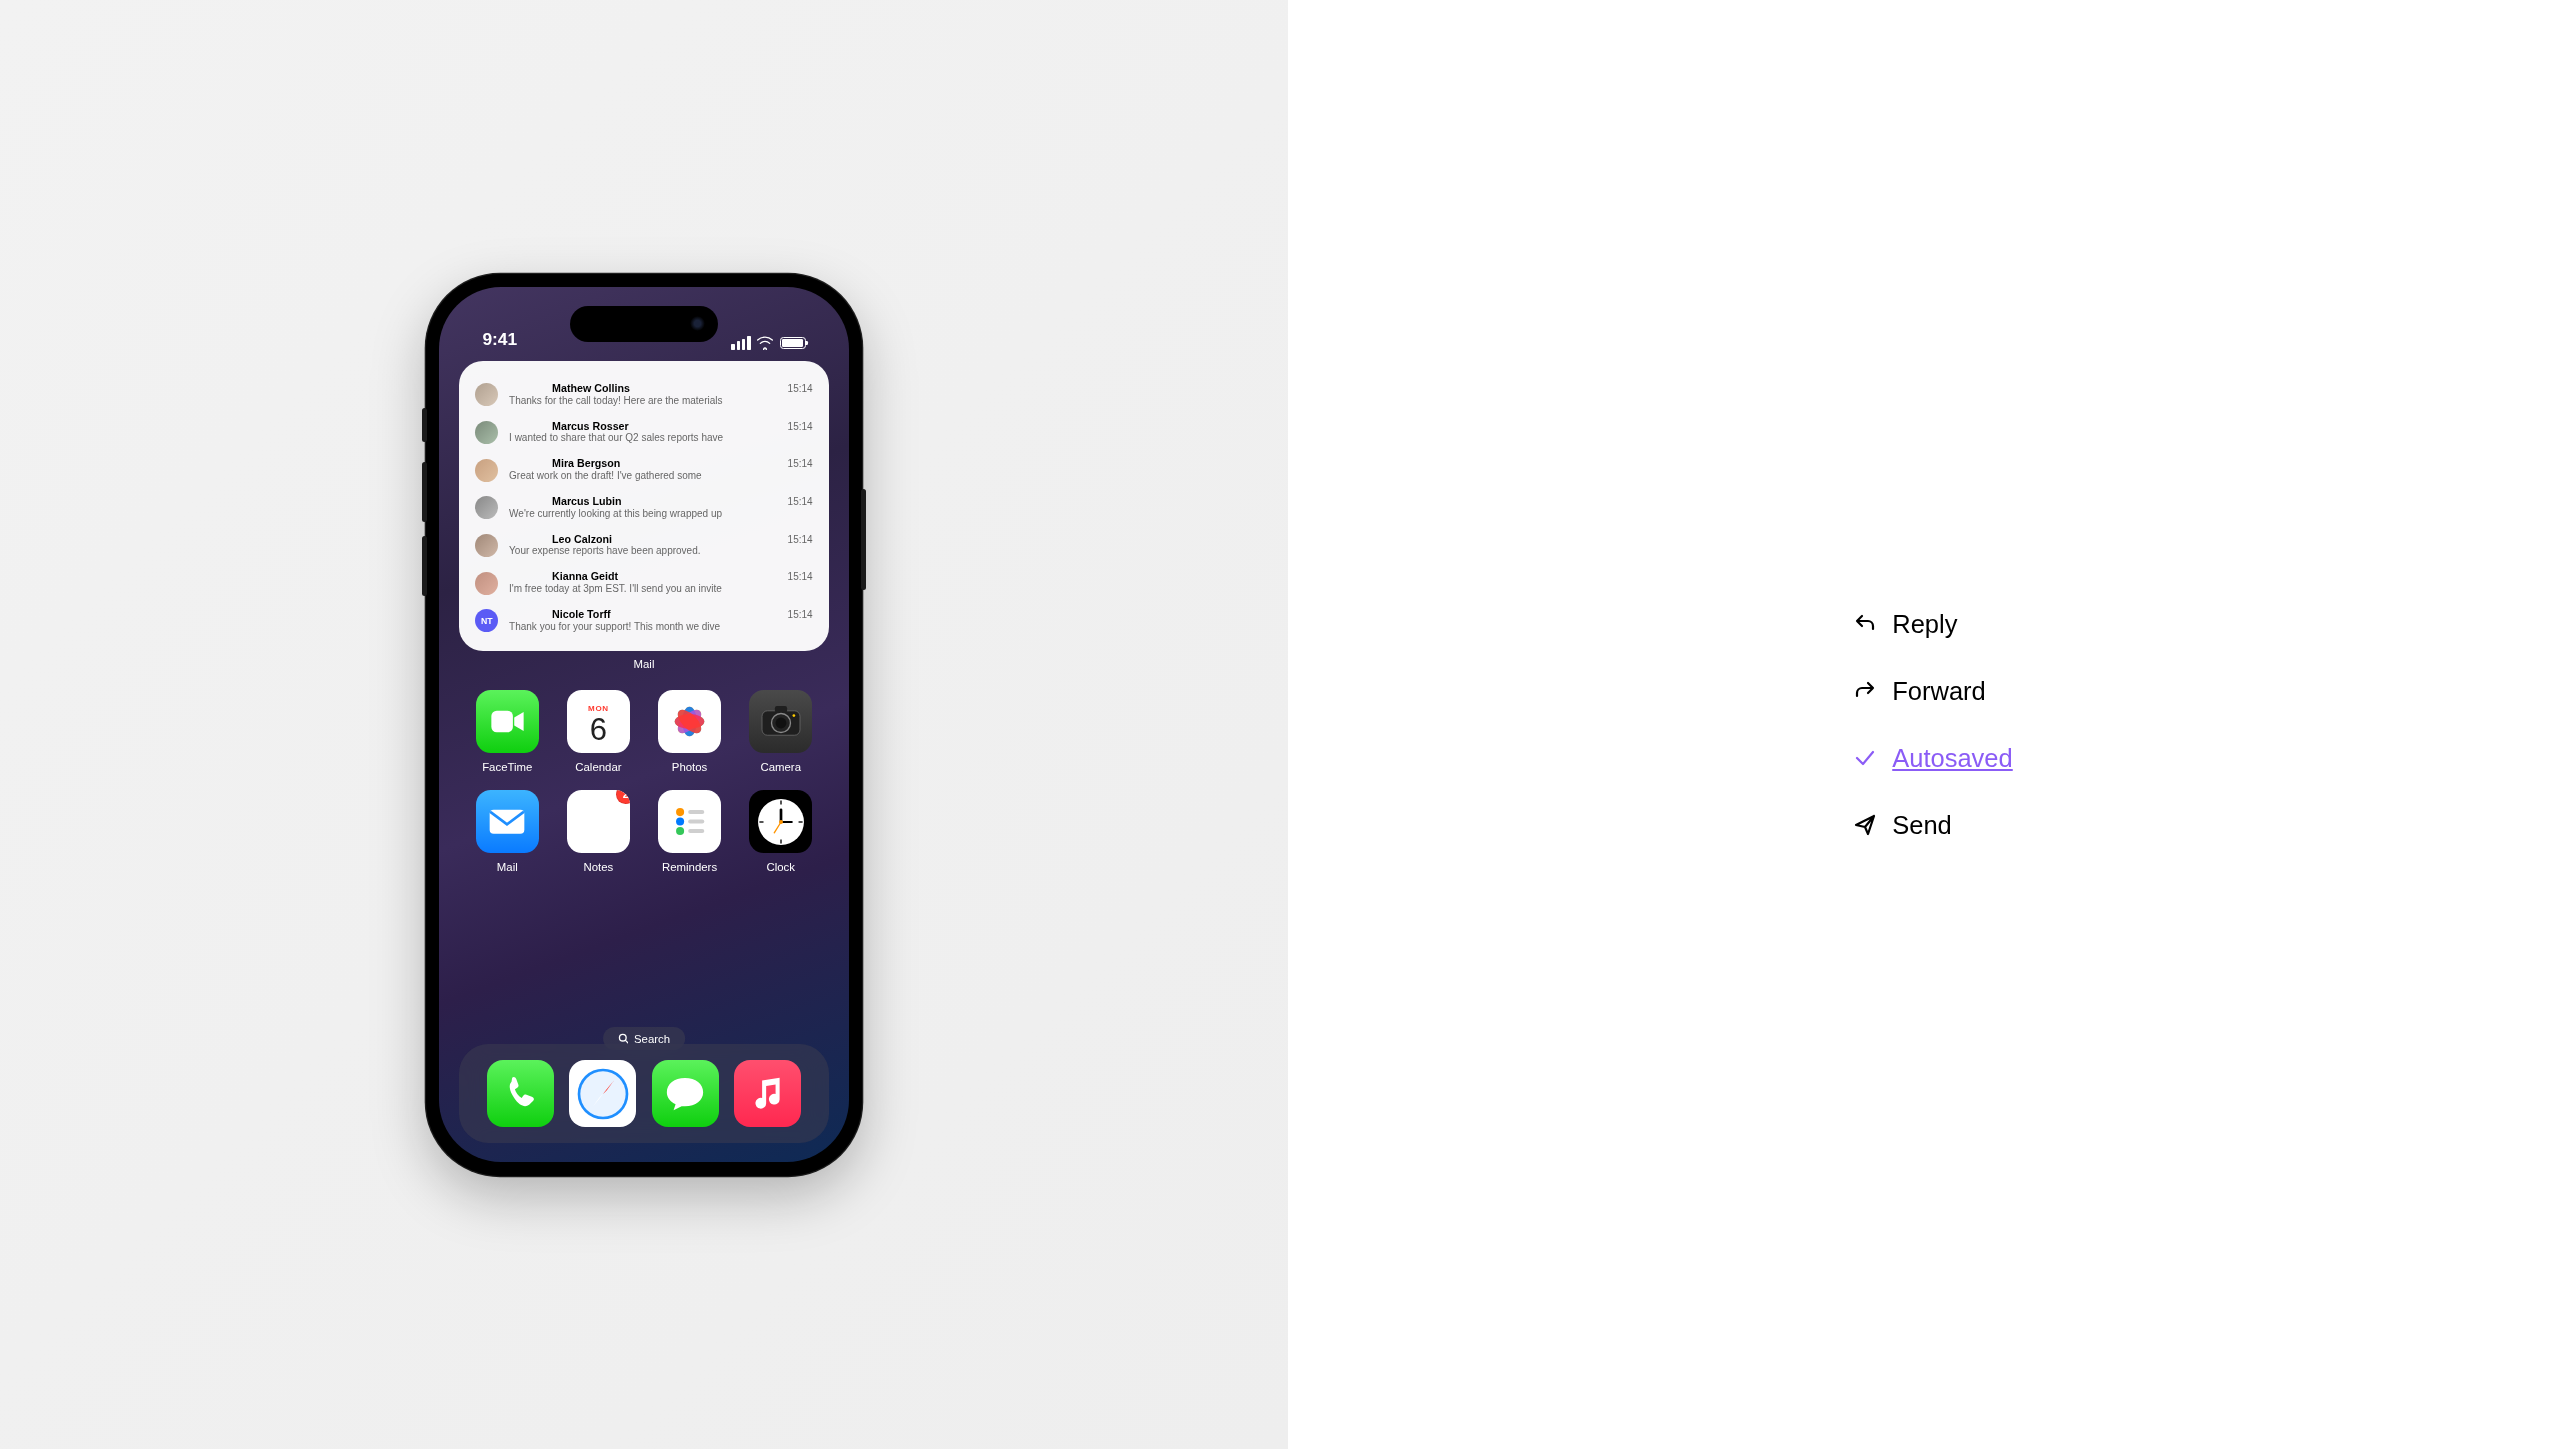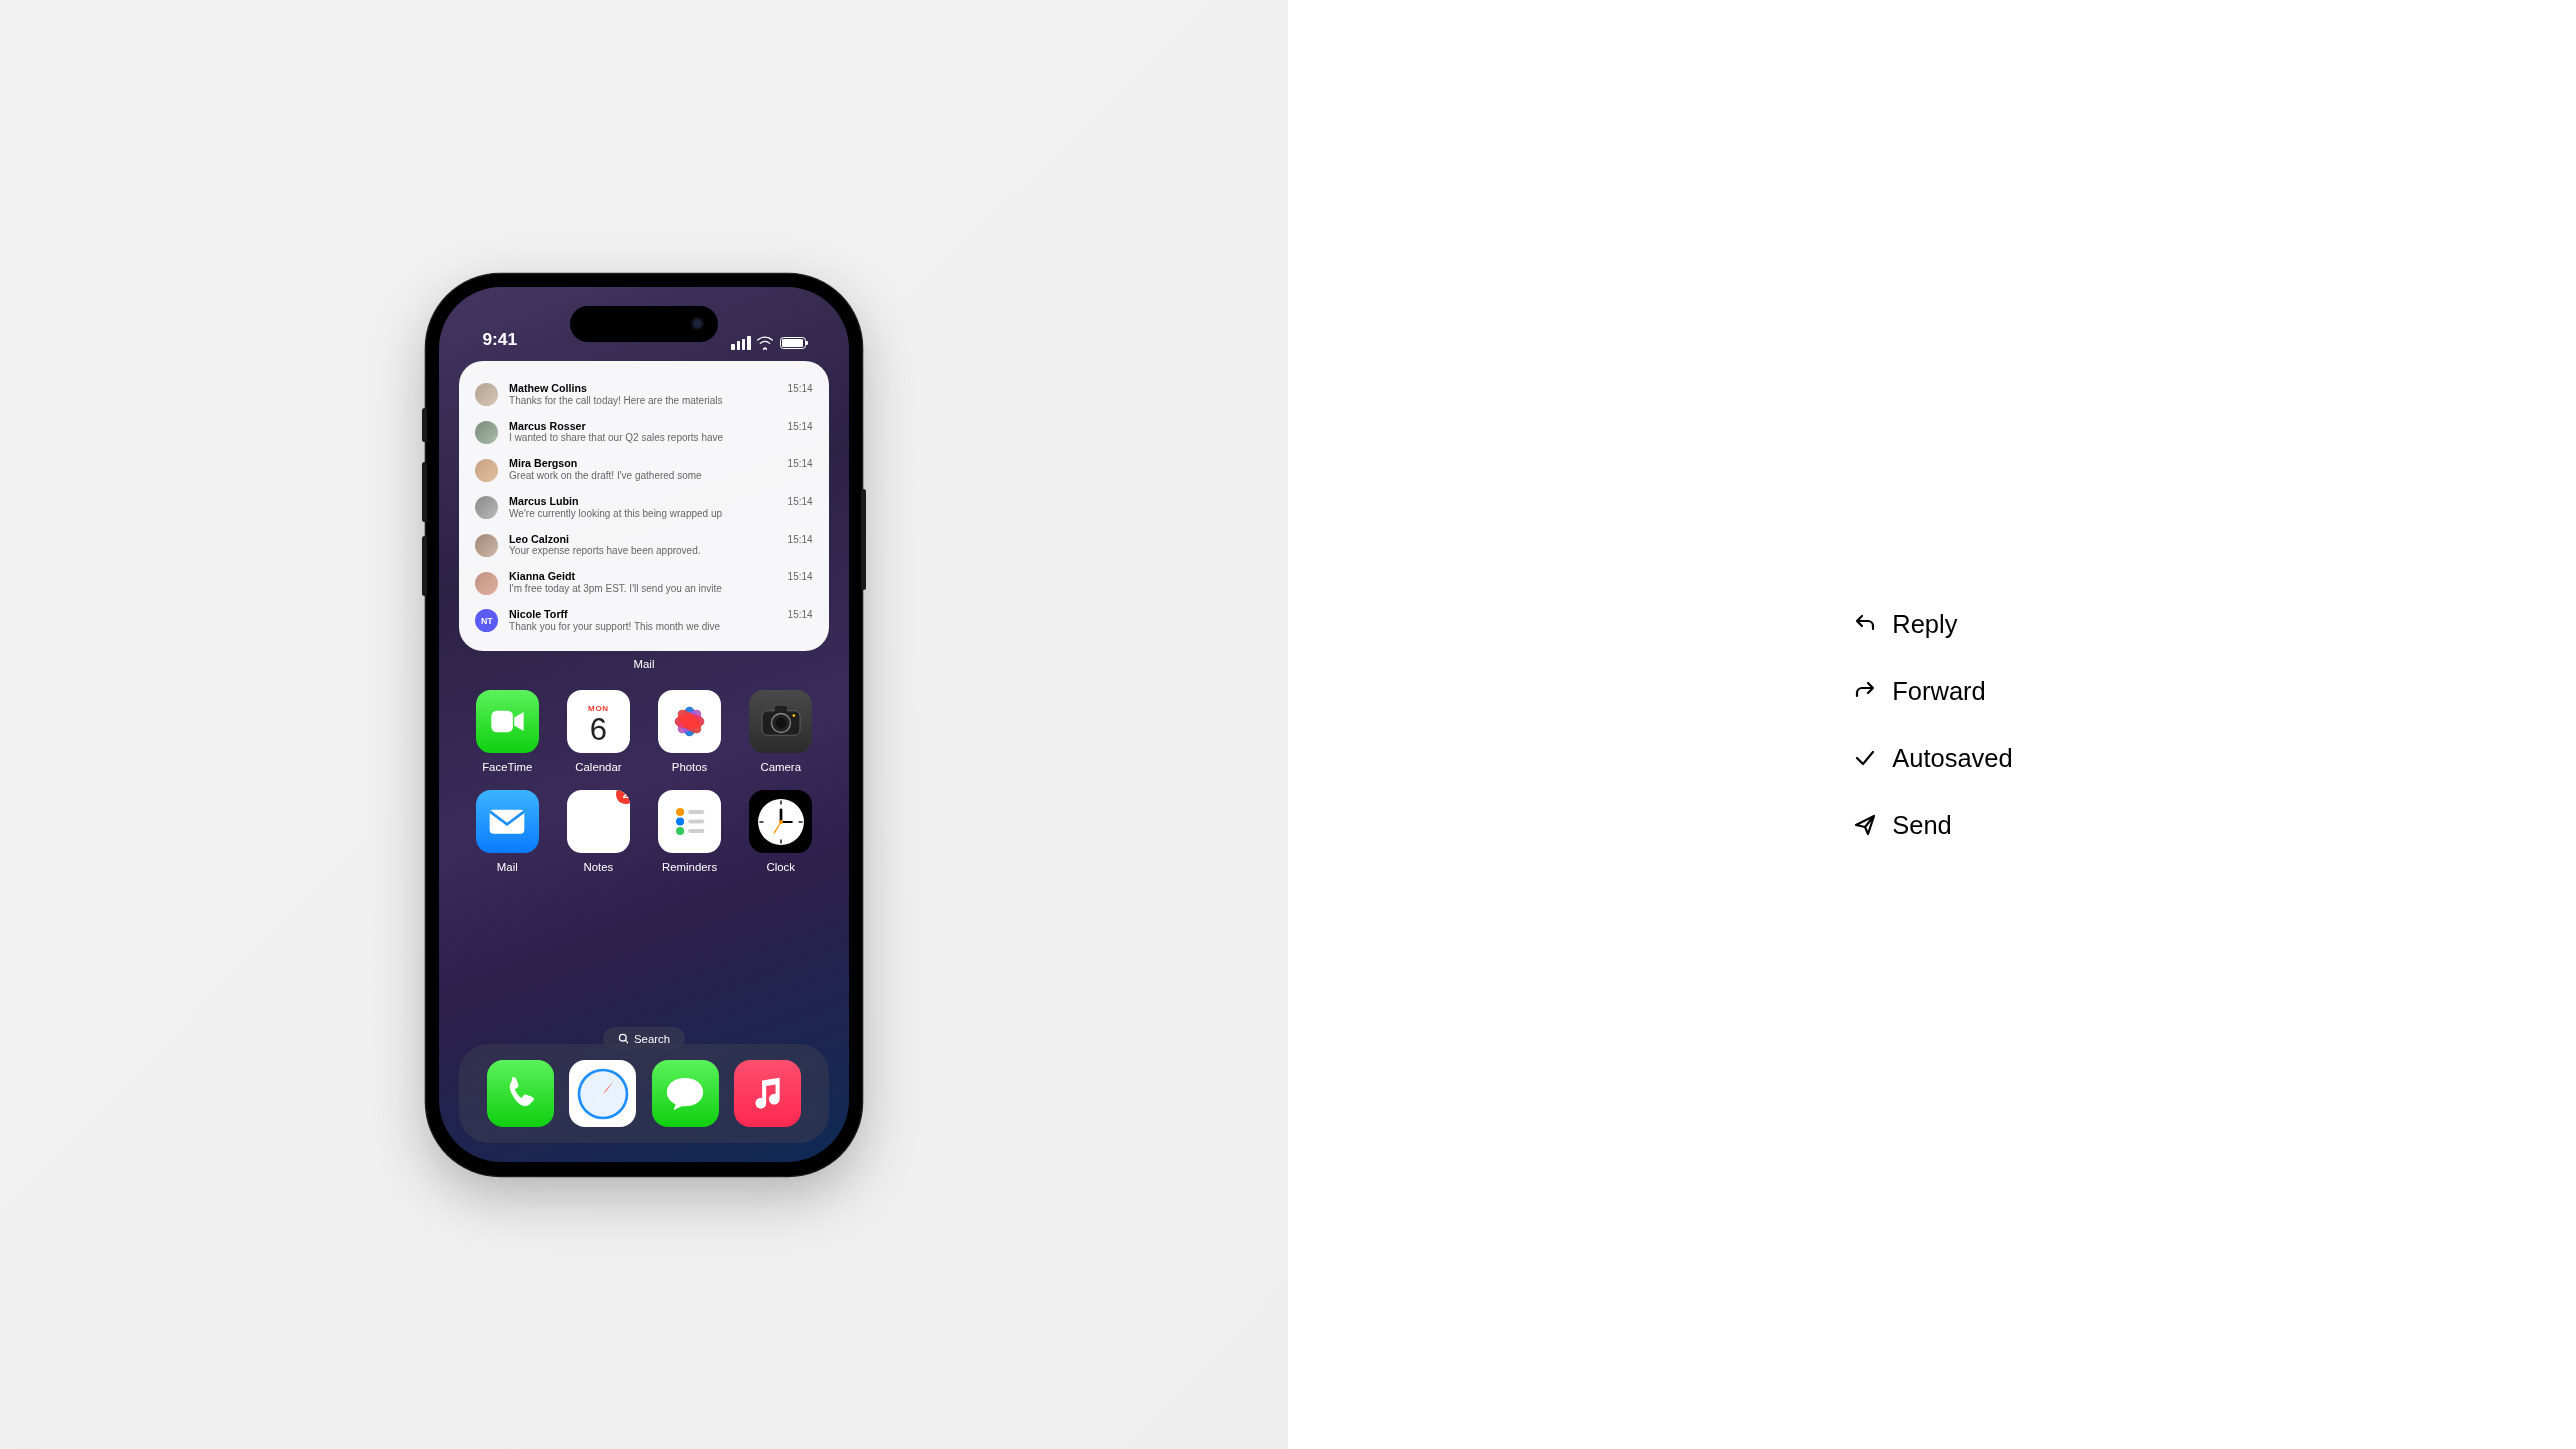--- a/index.html
+++ b/index.html
@@ -110,21 +110,21 @@
   margin-top:1.3px;
 }
 .avatar.c0{background:linear-gradient(135deg,#b0a090,#d8c8b8);}
 .avatar.c1{background:linear-gradient(135deg,#7a8a7a,#aabfaa);}
 .avatar.c2{background:linear-gradient(135deg,#c8a080,#e0c0a0);}
 .avatar.c3{background:linear-gradient(135deg,#888,#bbb);}
 .avatar.c4{background:linear-gradient(135deg,#a08878,#d0b8a8);}
 .avatar.c5{background:linear-gradient(135deg,#c09080,#e0b0a0);}
 .avatar.c6{background:#5b5bf5;}
 .mail-content { flex:1; min-width:0; }
-.mail-top { display:flex; justify-content:space-between; align-items:baseline; gap:24px; }
+.mail-top { display:flex; justify-content:space-between; align-items:baseline; gap:24px;margin-left:43px; }
 .mail-name { font-size:10.7px; font-weight:600; color:#000; }
 .mail-time { font-size:10px; color:#666; flex-shrink:0; }
 .mail-preview {
   font-size:10px; color:#666;
   white-space:nowrap; overflow:hidden; text-overflow:ellipsis;
   margin-top:0.7px;
 }
 .widget-label {
   text-align:center; color:#fff; font-size:11.4px;
   margin-top:6.7px; font-weight:400;
@@ -196,21 +196,21 @@
   background: #fff;
   display:flex; align-items:center; justify-content:center;
 }
 .action-list {
   display:flex; flex-direction:column; gap:38px;
 }
 .action-row {
   display:flex; align-items:center; gap:14px;
   font-size:25.5px;
 }
-.action-row.muted { color:#000000; }
+.action-row.muted { color:#8b5cf6;text-decoration:underline; }
 .action-icon { width:27px; height:27px; display:flex; align-items:center; justify-content:center; }
 .action-icon svg { width:24px; height:24px; stroke:currentColor; fill:none; stroke-width:2.2; }
 
 </style>
 </head>
 <body>
 
 <div class="left-pane">
   <div class="phone">
     <div class="phone-side-btn left0"></div>

